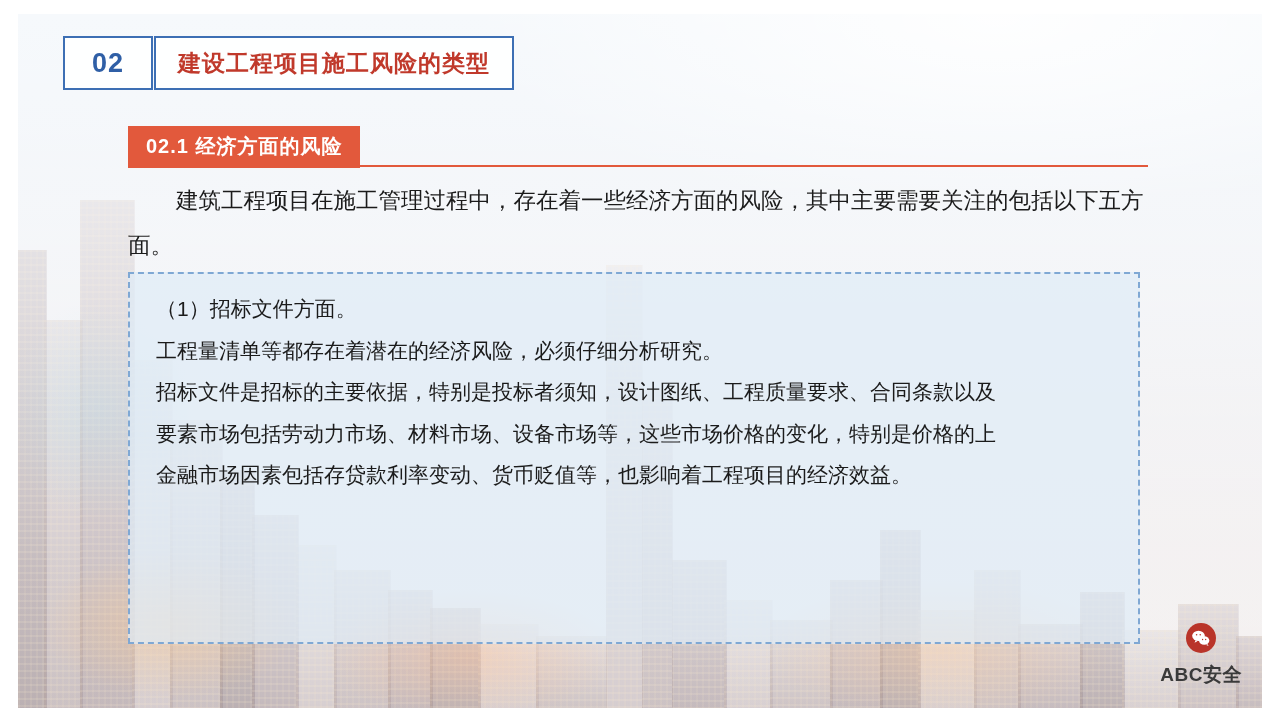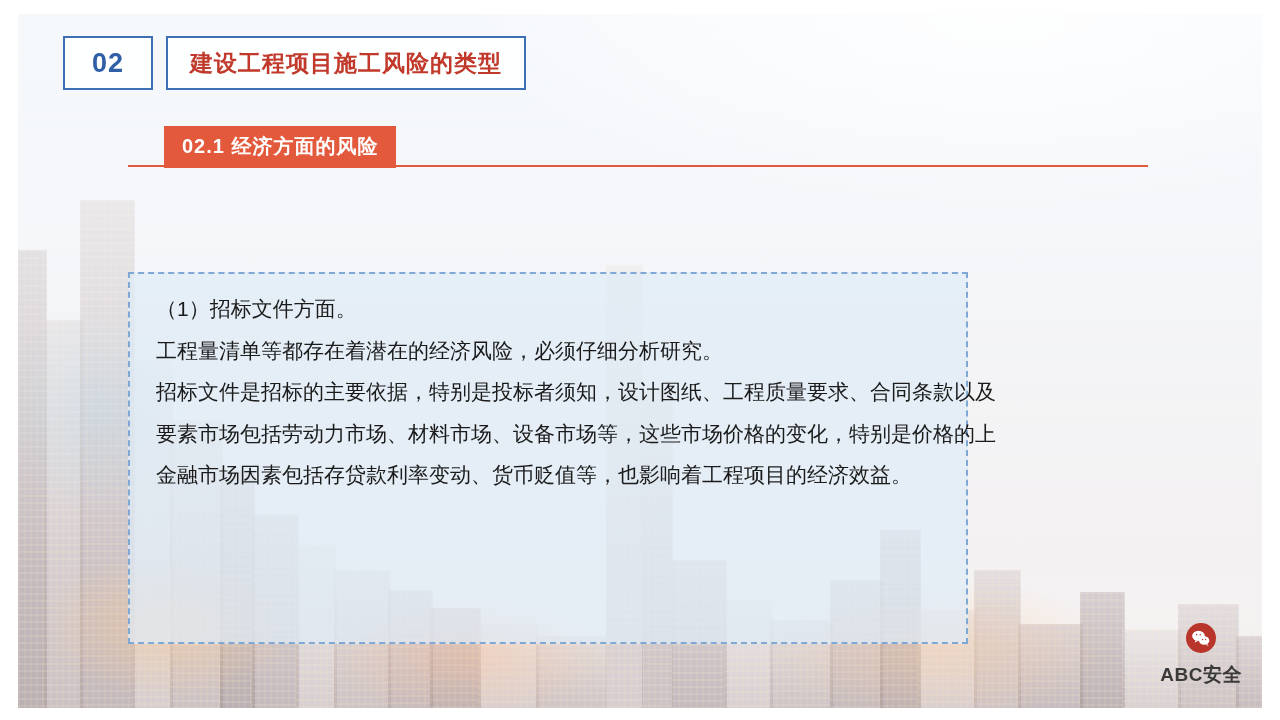--- a/index.html
+++ b/index.html
@@ -108,21 +108,21 @@
     color: #2f5fa6;
     font-size: 27px;
     font-weight: bold;
     display: flex;
     align-items: center;
     justify-content: center;
     letter-spacing: 1px;
     margin-left: 35px;
   }
   .header-title {
-    margin-left: 13px;
+    margin-left: 1px;
     border: 2px solid #3d6fb4;
     background: rgba(255,255,255,0.90);
     color: #c0392b;
     font-size: 23px;
     font-weight: bold;
     display: flex;
     align-items: center;
     padding: 0 22px;
     letter-spacing: 1px;
   }
@@ -131,21 +131,20 @@
   .subtitle {
     position: absolute;
     left: 128px;
     top: 126px;
     background: #e2593c;
     color: #ffffff;
     font-size: 20px;
     font-weight: bold;
     padding: 7px 18px 8px 18px;
     letter-spacing: 1px;
-    margin-left: 36px;
   }
   .subtitle-underline {
     position: absolute;
     left: 128px;
     top: 165px;
     width: 1020px;
     height: 2px;
     background: #e2593c;
   }
 
@@ -160,21 +159,21 @@
     line-height: 45px;
     text-indent: 48px;
     font-family: "Liberation Sans", "DejaVu Sans", sans-serif;
   }
 
   
   .box {
     position: absolute;
     left: 128px;
     top: 272px;
-    width: 840px;
+    width: 1012px;
     height: 372px;
     border: 2px dashed #7fa8d4;
     background: rgba(223,236,246,0.72);
     box-sizing: border-box;
     padding: 14px 26px 10px 26px;
   }
   .box-line {
     color: #1b1b1b;
     font-size: 21px;
     line-height: 41.5px;
@@ -317,20 +316,21 @@
   <div class="side-white right"></div>
 
   <div class="header">
     <div class="header-num">02</div>
     <div class="header-title">建设工程项目施工风险的类型</div>
   </div>
 
   <div class="subtitle">02.1 经济方面的风险</div>
   <div class="subtitle-underline"></div>
 
+  <div class="lead">建筑工程项目在施工管理过程中，存在着一些经济方面的风险，其中主要需要关注的包括以下五方面。</div>
 
   <div class="box">
     <div class="box-line idt">（1）招标文件方面。</div>
     <div class="box-line">工程量清单等都存在着潜在的经济风险，必须仔细分析研究。</div>
     <div class="box-line">招标文件是招标的主要依据，特别是投标者须知，设计图纸、工程质量要求、合同条款以及</div>
     <div class="box-line">要素市场包括劳动力市场、材料市场、设备市场等，这些市场价格的变化，特别是价格的上</div>
     <div class="box-line">金融市场因素包括存贷款利率变动、货币贬值等，也影响着工程项目的经济效益。</div>
   </div>
 
   <div class="logo">

